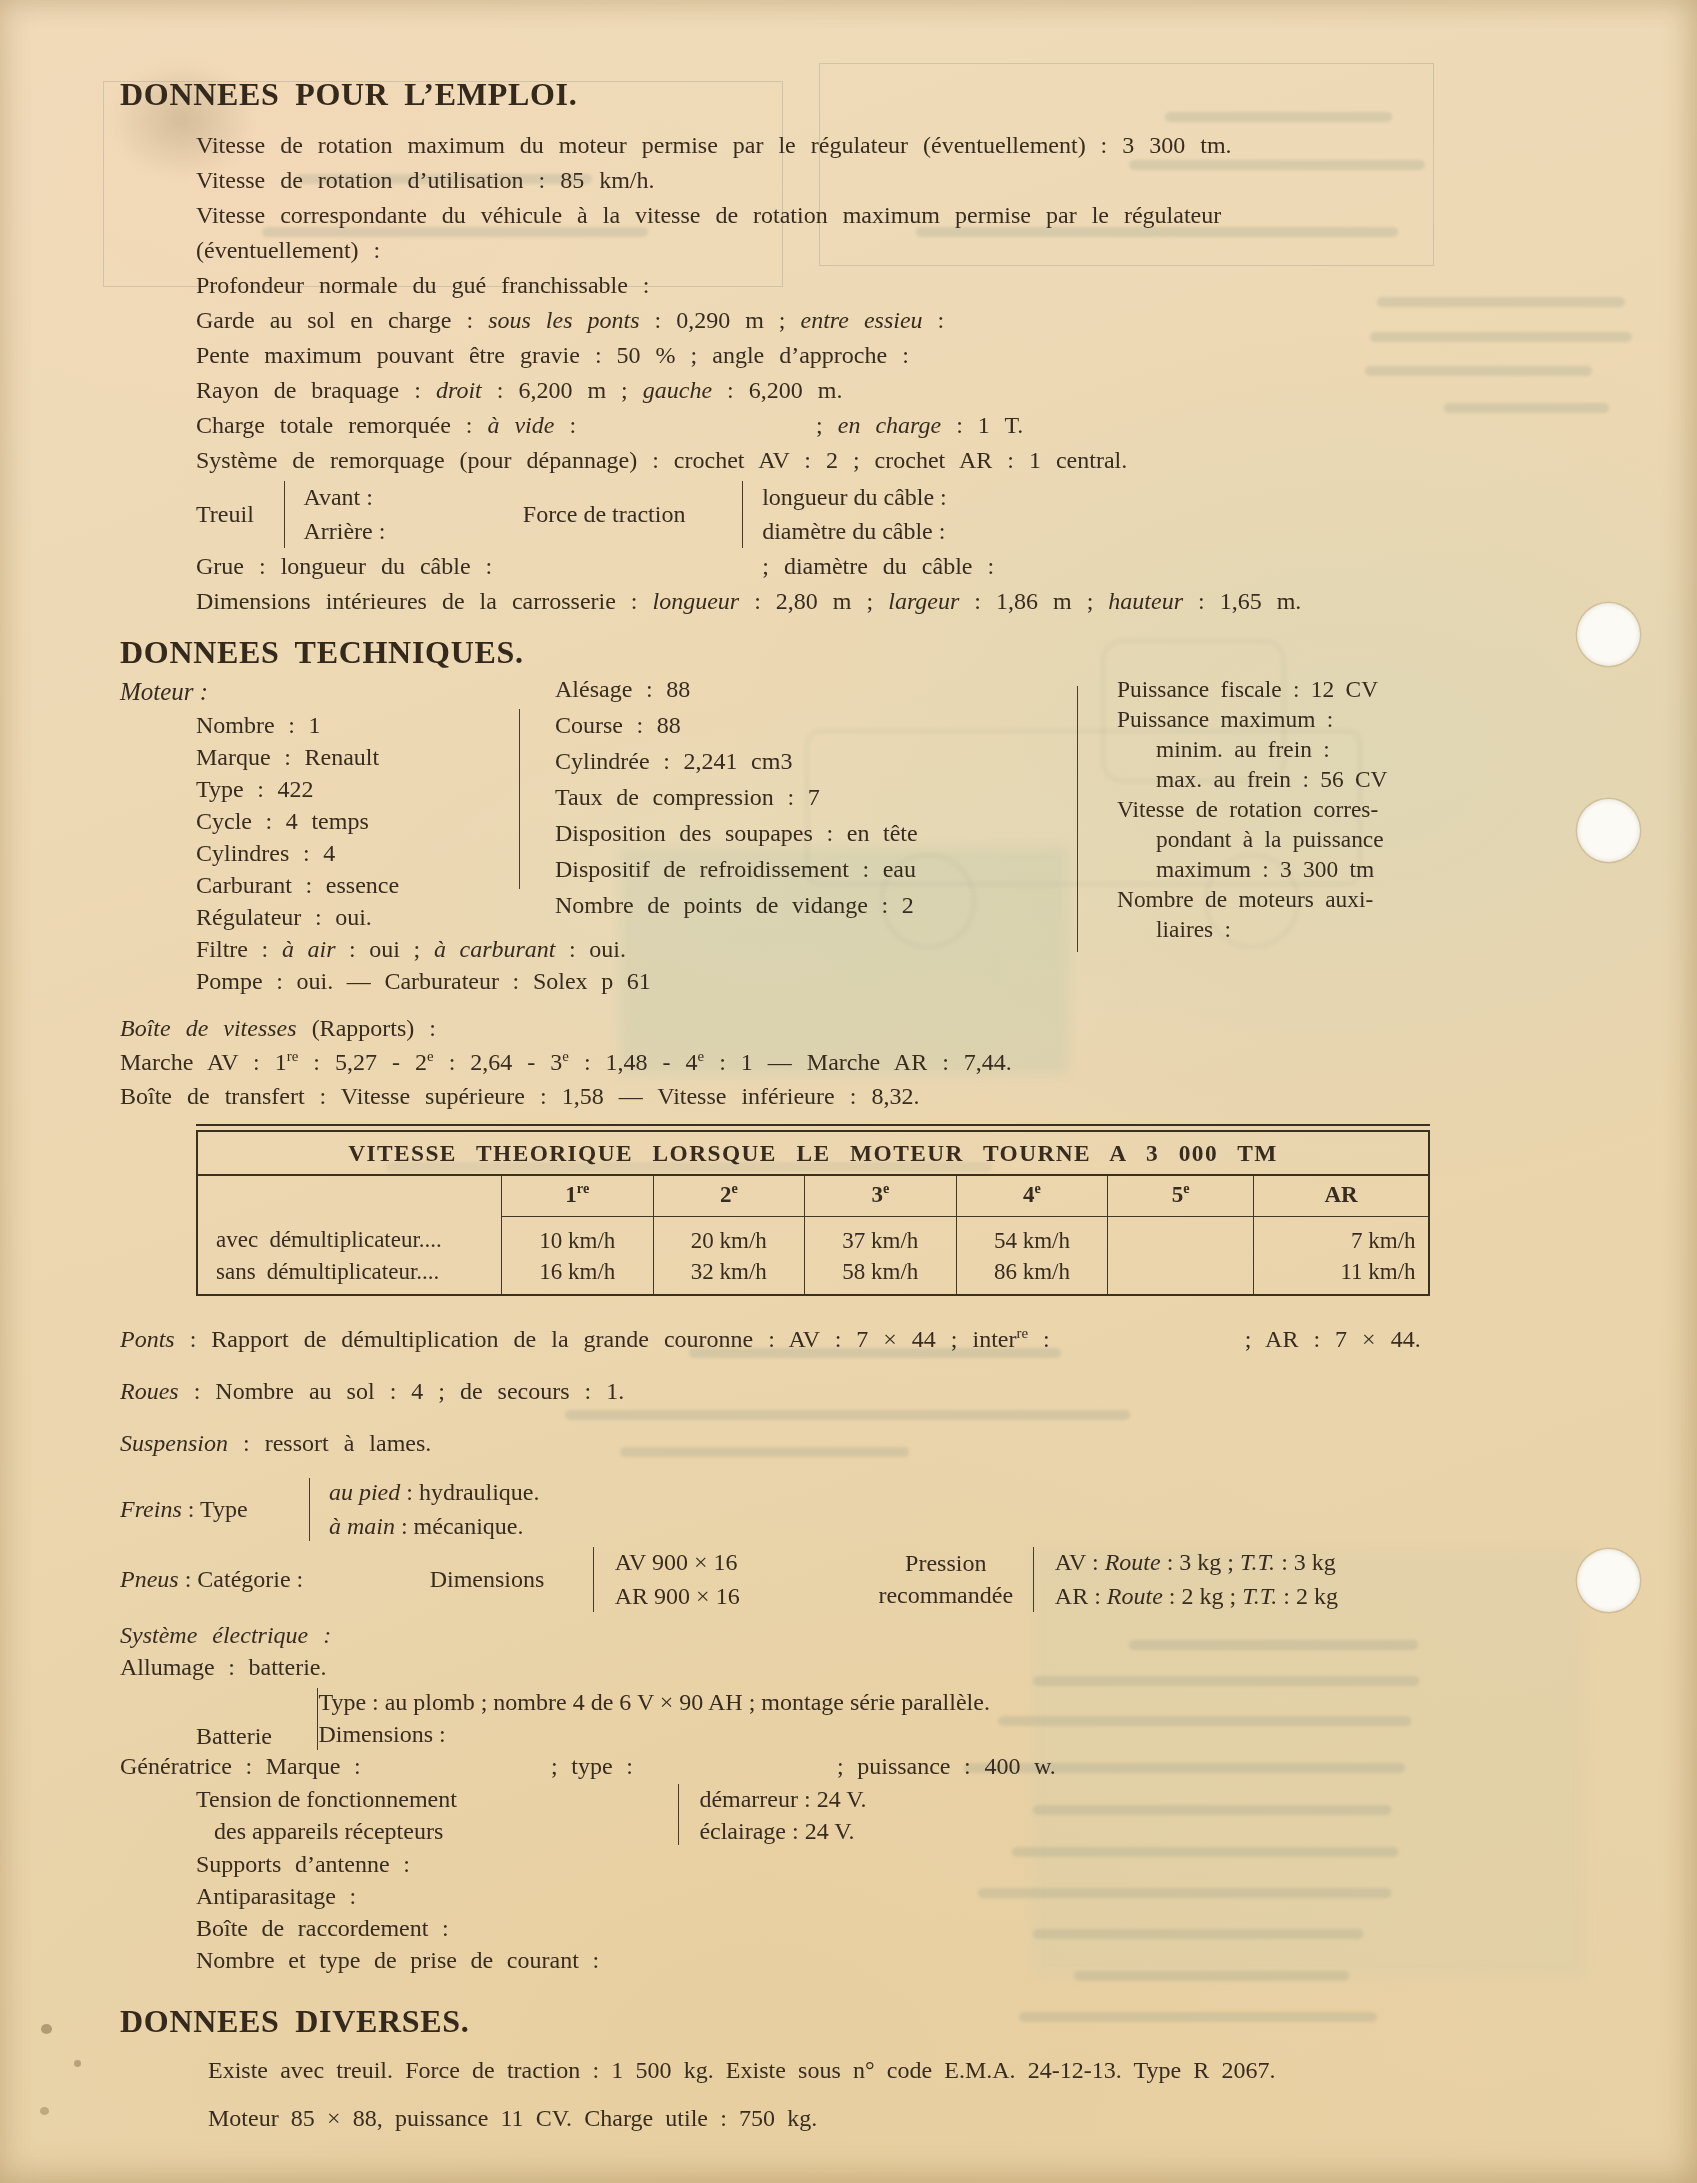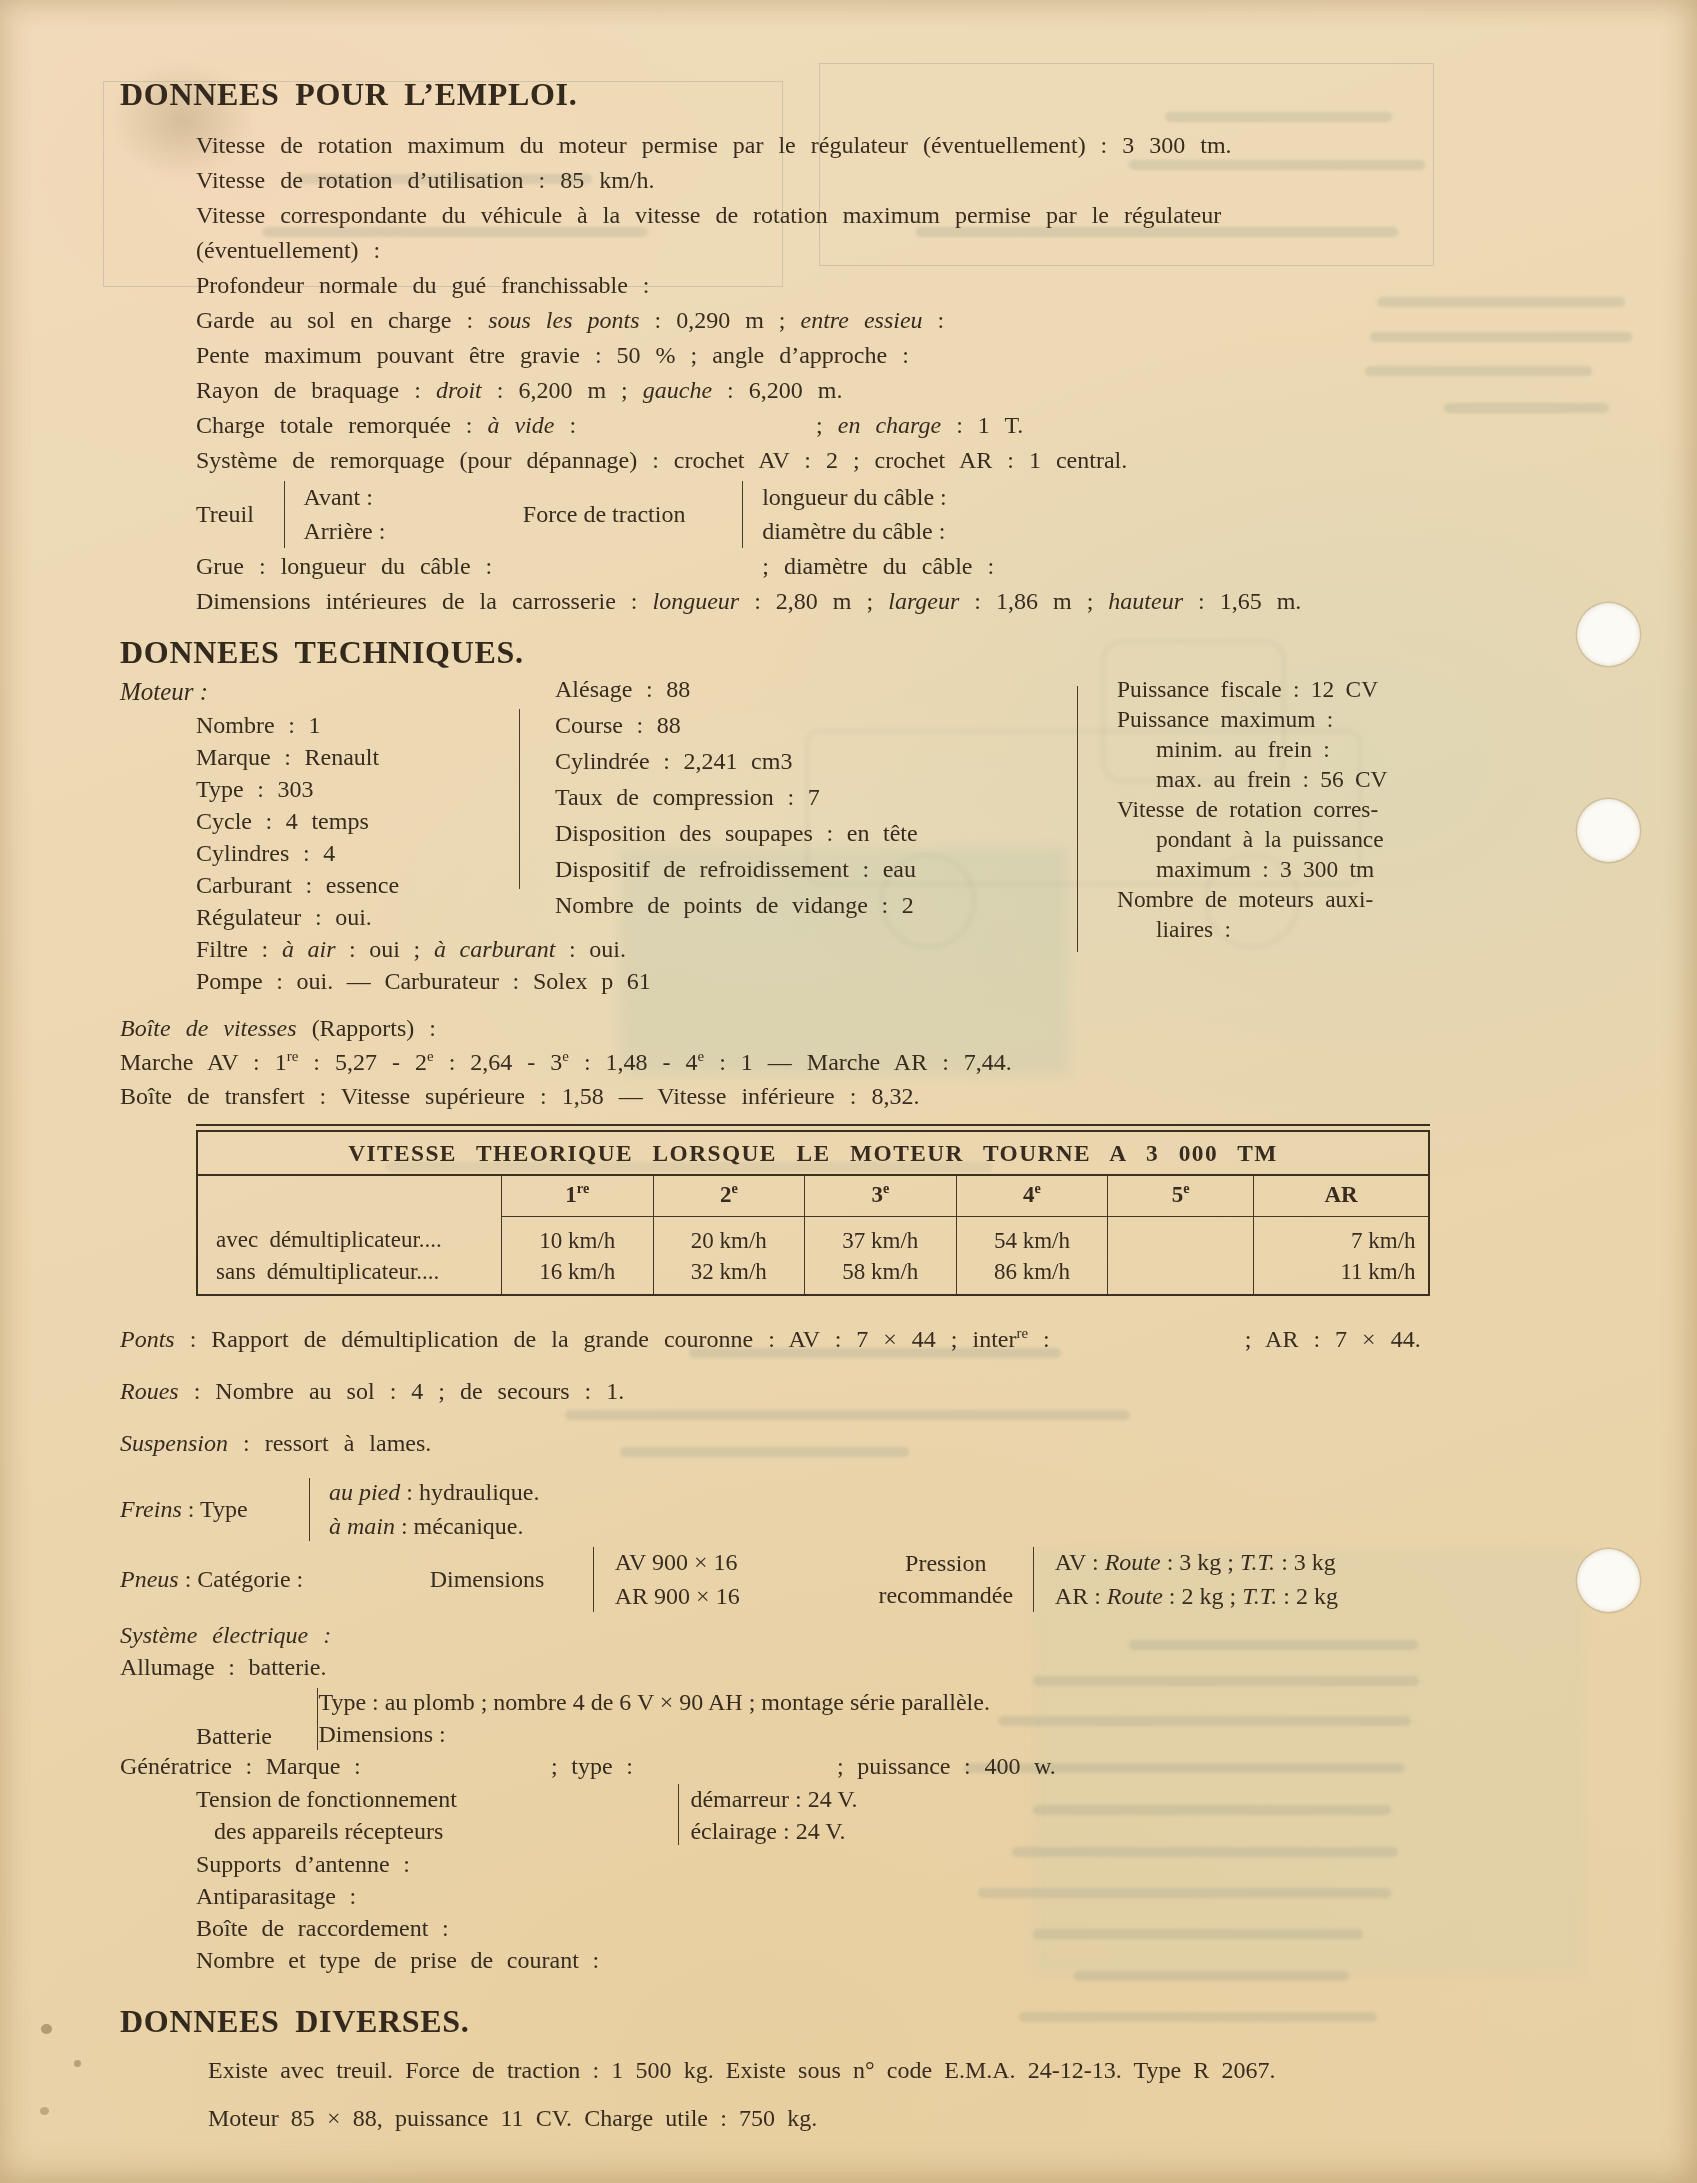--- a/index.html
+++ b/index.html
@@ -84,21 +84,21 @@
   .batt{display:flex;align-items:flex-end;margin:1.4px 0 0 76px;height:65px;}
   .batt .blabel{font-size:24px;width:110px;}
   .batt .vb{height:62px;margin-left:11px;}
   .batt .stack{}
   .batt .stack span{line-height:32px;}
   .tension{display:flex;align-items:center;margin:1.4px 0 0 76px;height:63px;}
   .tension .s1{width:441px;}
   .tension .s1 span{line-height:32px;}
   .tension .s1 span.i2{margin-left:18px;}
   .tension .vb{height:61px;margin-left:41px;}
-  .tension .s2{margin-left:11px;}
+  .tension .s2{margin-left:20px;}
   .tension .s2 span{line-height:32px;}
   .ln46{margin:0;font-size:24px;line-height:32px;word-spacing:7.6px;white-space:nowrap;}
   .divp{margin-left:76px;margin-top:11px;width:1294px;}
   .divp p{margin:12px;font-size:24px;line-height:36px;word-spacing:6.2px;white-space:nowrap;}
   
   .ghosts{position:absolute;inset:0;z-index:1;}
   .g{position:absolute;height:10.3px;border-radius:5.5px;background:rgba(146,156,134,.24);filter:blur(1.7px);}
   .gbox{position:absolute;border:1.4px solid rgba(128,138,128,.28);filter:blur(0.7px);}
   .gshape{position:absolute;border:2.1px solid rgba(128,134,112,.15);filter:blur(2.1px);}
   .sage{position:absolute;background:rgba(188,198,170,.30);filter:blur(5.5px);}
@@ -185,21 +185,21 @@
       <p class="ln"><span>Dimensions intérieures de la carrosserie : </span><span class="it">longueur</span><span> : 2,80 m ; </span><span class="it">largeur</span><span> : 1,86 m ; </span><span class="it">hauteur</span><span> : 1,65 m.</span></p>
     </div>
 
     <h1 class="h h2">DONNEES TECHNIQUES.</h1>
     <div class="cols">
       <div class="c1">
         <p class="moteur-label"><span class="it">Moteur :</span></p>
         <div>
             <div class="tl1">Nombre : 1</div>
             <div class="tl1">Marque : Renault</div>
-            <div class="tl1">Type : 303</div>
+            <div class="tl1">Type : 422</div>
             <div class="tl1">Cycle : 4 temps</div>
             <div class="tl1">Cylindres : 4</div>
             <div class="tl1">Carburant : essence</div>
             <div class="tl1">Régulateur : oui.</div>
           </div>
         <p class="tl1"><span>Filtre : </span><span class="it">à air</span><span> : oui ;  </span><span class="it">à carburant</span><span> : oui.</span></p>
         <p class="tl1"><span>Pompe : oui. — Carburateur : Solex p 61</span></p>
       </div>
       <div class="vr vr1"></div>
       <div class="c2">

